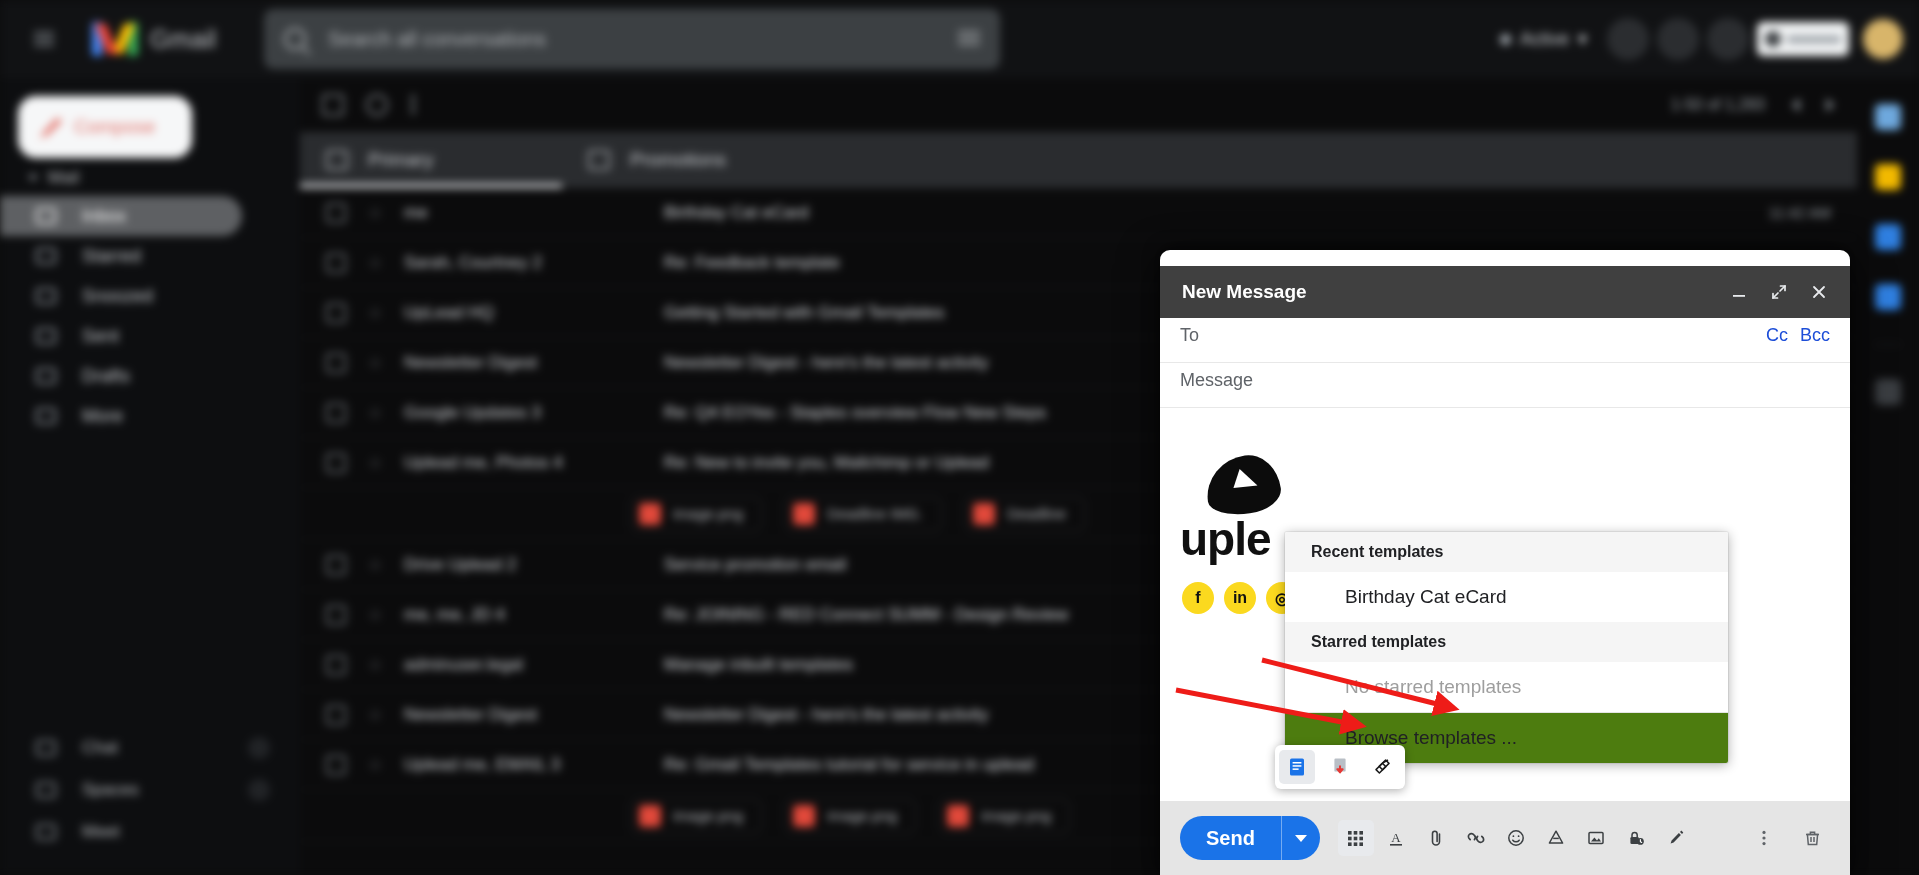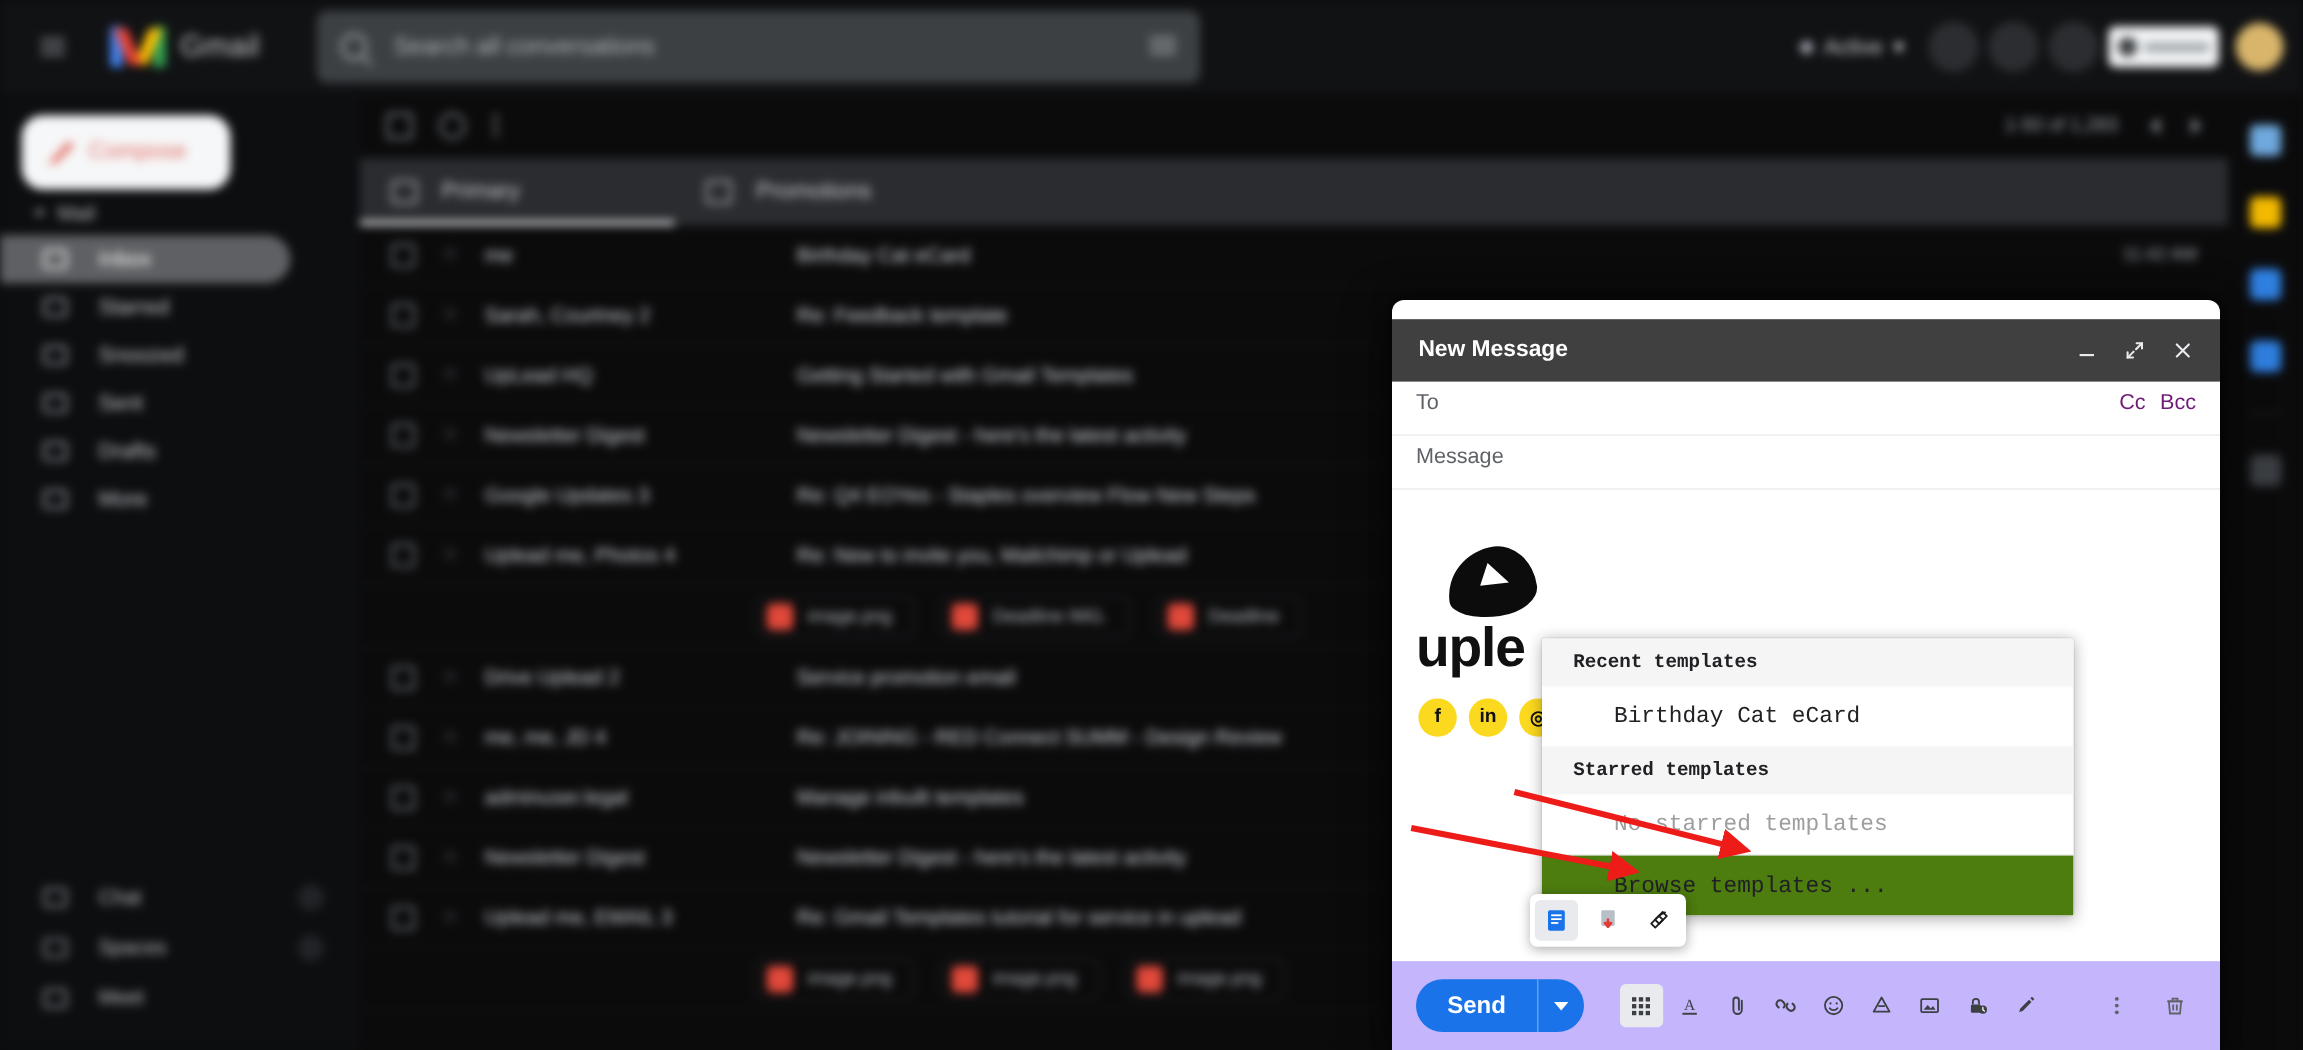--- a/index.html
+++ b/index.html
@@ -109,21 +109,21 @@
   }
   .cw-hdr { height:52px; background:#404040; display:flex; align-items:center; padding:0 14px 0 22px; flex:none;margin-top:16px; }
   .cw-title { color:#fff; font-size:19px; font-weight:bold; }
   .cw-ctrls { margin-left:auto; display:flex; align-items:center; gap:6px; }
   .cw-btn { width:34px; height:34px; display:flex; align-items:center; justify-content:center; color:#e8eaed; border-radius:50%; }
   .cw-btn svg { display:block; }
 
   .cw-field { height:45px; display:flex; align-items:flex-end; padding:16px 20px; border-bottom:1px solid #e8e8e8; flex:none; }
   .cw-field .fl { color:#5f6368; font-size:18px; }
   .cw-field .ccbcc { margin-left:auto; display:flex; gap:12px; }
-  .cw-field .ccbcc span { color:#701a75; font-size:18px; }
+  .cw-field .ccbcc span { color:#1d4ed8; font-size:18px; }
 
   .cw-body { flex:1; position:relative; overflow:hidden; padding:48px 0 0 18px; }
 
   
   .sig { position:relative; width:160px; }
   .sig-mark { width:74px; height:58px; margin:0 0 2px 28px; position:relative; }
   .sig-mark .blob {
     position:absolute; inset:0; background:#0c0c0c;
     border-radius:58% 42% 46% 54% / 70% 64% 36% 30%;
     transform:rotate(-8deg);
@@ -135,39 +135,39 @@
   }
   .sig-word { font-size:46px; font-weight:bold; color:#101010; letter-spacing:-1px; line-height:1; margin-left:2px; }
   .sig-social { display:flex; gap:10px; margin-top:20px; margin-left:4px; }
   .soc { width:32px; height:32px; border-radius:50%; background:#fbd91f; display:flex; align-items:center; justify-content:center; color:#111; font-size:16px; font-weight:bold; }
 
   
   #tpl-menu {
     position:absolute; left:1285px; top:532px; width:443px;
     background:#fff; border-radius:2px;
     box-shadow:0 2px 12px rgba(0,0,0,.32), 0 0 0 1px rgba(0,0,0,.06);
-    padding:0; z-index:40; overflow:hidden;font-family:Liberation Mono, monospace;
+    padding:0; z-index:40; overflow:hidden;
   }
   .tpl-head { height:40px; display:flex; align-items:center; padding-left:26px; font-size:16px; font-weight:bold; color:#202124; background:#f5f5f5; }
   .tpl-item { height:50px; display:flex; align-items:center; padding-left:60px; font-size:19px; color:#202124; }
   .tpl-item.muted { color:#9e9e9e; }
   .tpl-item.hl { background:#4d7c0f; }
   .tpl-sep { height:1px; background:#e4e4e4; }
 
   
   #mini-toolbar {
     position:absolute; left:1275px; top:745px; width:130px; height:44px;
     background:#fff; border-radius:6px; box-shadow:0 2px 10px rgba(0,0,0,.3);
     display:flex; align-items:center; justify-content:space-around; z-index:45;
   }
   .mt-btn { width:36px; height:34px; border-radius:5px; display:flex; align-items:center; justify-content:center; }
   .mt-btn.active { background:#e8eaed; }
 
   
-  .cw-foot { height:74px; flex:none; display:flex; align-items:center; padding:0 20px; gap:16px; background:#c4b5fd; }
+  .cw-foot { height:74px; flex:none; display:flex; align-items:center; padding:0 20px; gap:4px; background:#e5e5e5; }
   .send-grp { display:flex; align-items:center; background:#1a73e8; border-radius:22px; height:44px; overflow:hidden; }
   .send-lbl { color:#fff; font-size:20px; font-weight:bold; padding:0 26px; }
   .send-div { width:1px; height:44px; background:rgba(255,255,255,.4); }
   .send-arrow { width:38px; height:44px; display:flex; align-items:center; justify-content:center; }
   .send-arrow i { width:0;height:0;border-left:6px solid transparent;border-right:6px solid transparent;border-top:7px solid #fff; }
   .ftools { display:flex; align-items:center; gap:4px; margin-left:14px; }
   .ft { width:36px; height:36px; display:flex; align-items:center; justify-content:center; border-radius:5px; color:#5f6368; }
   .ft.active { background:#e8eaed; }
   .fright { margin-left:auto; display:flex; align-items:center; gap:12px; }
 

